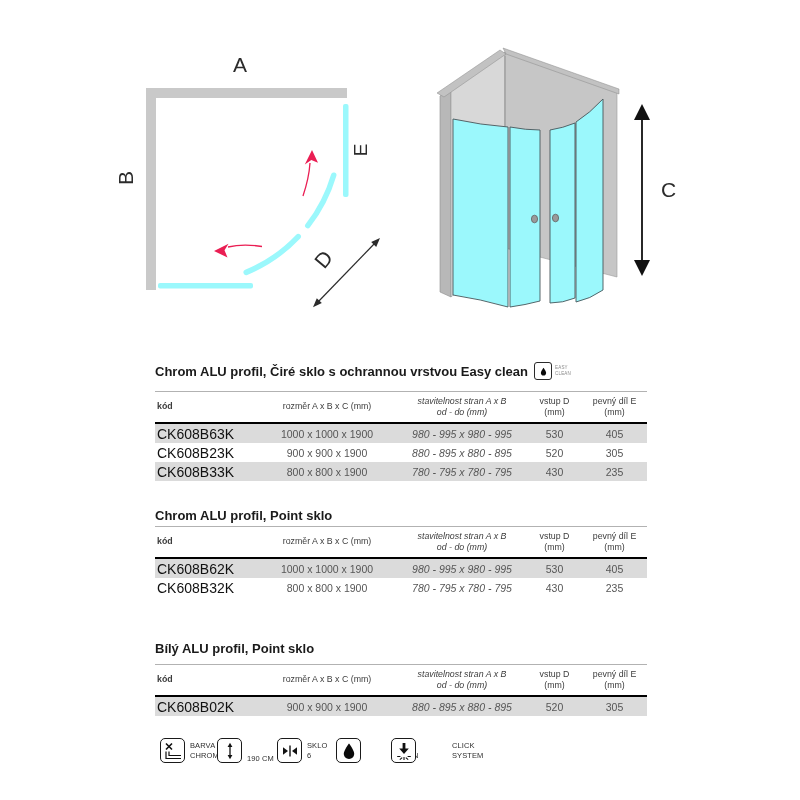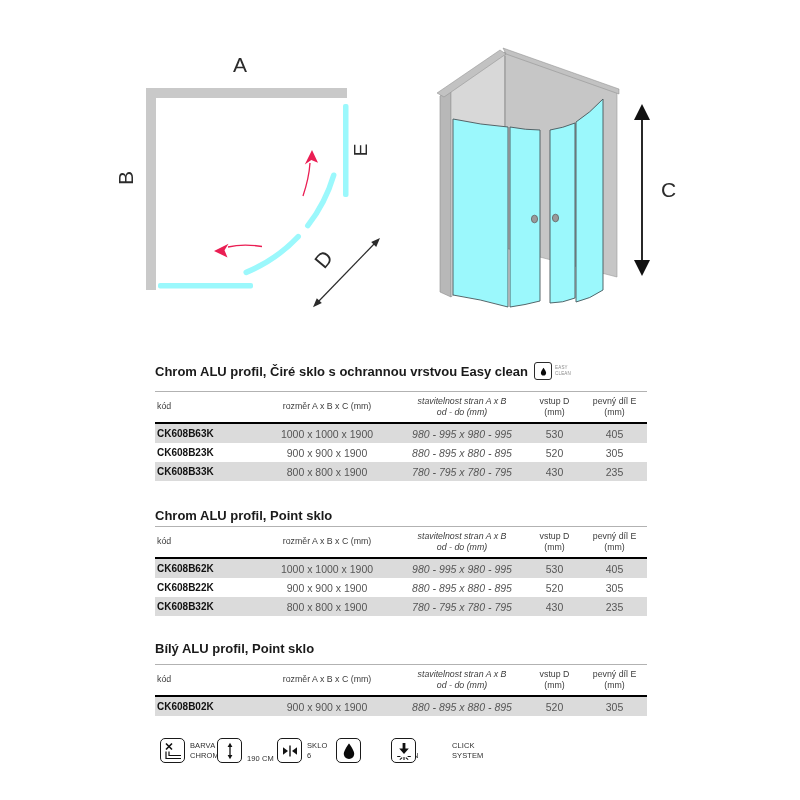--- a/index.html
+++ b/index.html
@@ -11,23 +11,23 @@
   .plan-svg{position:absolute;left:110px;top:40px;}
   .iso-svg{position:absolute;left:410px;top:30px;}
 
   
   .section-title{position:absolute;left:155px;width:490px;font-size:13px;font-weight:bold;
                  color:#1a1a1a;display:flex;align-items:center;gap:6px;}
   .spec-table{position:absolute;left:155px;width:490px;border-collapse:collapse;table-layout:fixed;}
   .spec-table thead tr{border-top:1px solid #b2b2b2;border-bottom:2px solid #000;}
   .spec-table th{font-weight:normal;font-size:8.8px;color:#3c3c3c;padding:4px 0 5px;
                  text-align:center;vertical-align:middle;line-height:1.2;white-space:pre-line;}
-  .spec-table th.c0{text-align:left;padding-left:2px;}
+  .spec-table th.c0{text-align:left;padding-left:2px;font-weight:bold;}
   .spec-table td{height:19px;font-size:10.5px;color:#565656;text-align:center;padding:0;}
-  .spec-table td.c0{font-size:10px;font-weight:bold;color:#111;text-align:left;padding-left:2px;}
+  .spec-table td.c0{font-size:14px;font-weight:normal;color:#111;text-align:left;padding-left:2px;}
   .spec-table tbody tr:nth-child(odd){background:#dbdbdb;}
   .c0{width:100px;} .c1{width:140px;} .c2{width:130px;font-style:italic;} .c3{width:55px;} .c4{width:65px;}
 
   
   .mini-badge{display:inline-flex;align-items:center;gap:3px;font-weight:normal;}
   .mini-box{width:16px;height:16px;border:1.3px solid #2a2a2a;border-radius:3px;
             display:flex;align-items:center;justify-content:center;}
   .mini-label{font-size:4.5px;line-height:1.25;color:#8a8a8a;white-space:pre-line;letter-spacing:.2px;}
 
   
@@ -159,27 +159,20 @@
       </thead>
     <tbody>
         <tr>
           <td class="c0">CK608B62K</td>
           <td class="c1">1000 x 1000 x 1900</td>
           <td class="c2">980 - 995 x 980 - 995</td>
           <td class="c3">530</td>
           <td class="c4">405</td>
         </tr>
         <tr>
-          <td class="c0">CK608B22K</td>
-          <td class="c1">900 x 900 x 1900</td>
-          <td class="c2">880 - 895 x 880 - 895</td>
-          <td class="c3">520</td>
-          <td class="c4">305</td>
-        </tr>
-        <tr>
           <td class="c0">CK608B32K</td>
           <td class="c1">800 x 800 x 1900</td>
           <td class="c2">780 - 795 x 780 - 795</td>
           <td class="c3">430</td>
           <td class="c4">235</td>
         </tr>
       </tbody>
   </table>
 
   <div class="section-title" style="top:641px;">

